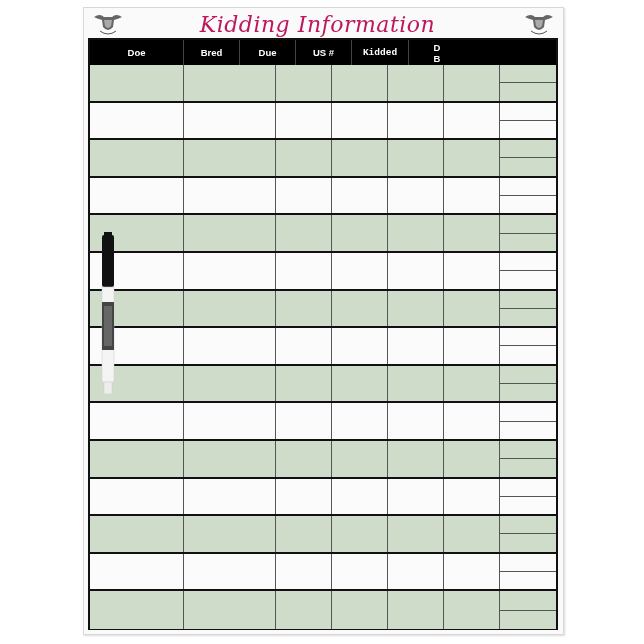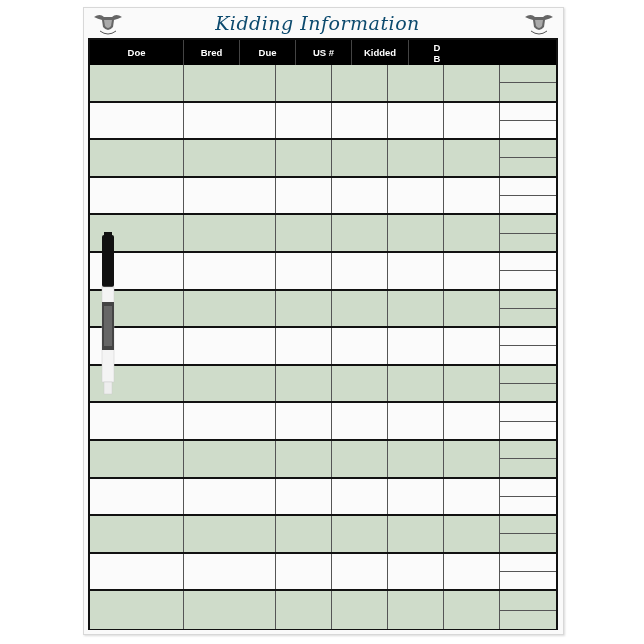--- a/index.html
+++ b/index.html
@@ -7,21 +7,21 @@
     width:644px; height:644px; background:#ffffff; position:relative; overflow:hidden;
     font-family:"Liberation Sans", sans-serif;
   }
   .board {
     position:absolute; left:83px; top:7px; width:479px; height:626px;
     background:#fafafa; border:1px solid #d8d8d8;
     box-shadow: 1px 1px 2px rgba(0,0,0,0.15);
   }
   .title {
     position:absolute; left:0; right:12px; top:4px; text-align:center;
-    font-family:"DejaVu Serif", serif; font-style:italic; font-size:19px; color:#0c4a6e;
+    font-family:"DejaVu Serif", serif; font-style:italic; font-size:22px; color:#be185d;
     letter-spacing:0.5px;
   }
   .logo { position:absolute; top:3px; width:32px; height:26px; }
   .logo.left { left:8px; }
   .logo.right { right:8px; }
   .table {
     position:absolute; left:4px; top:30px; width:470px; height:592px;
     border:2px solid #111; box-sizing:border-box;
   }
   .thead {
@@ -58,21 +58,21 @@
     <path d="M12 9 L20 9 L19 15 Q16 19 13 15Z" fill="#aaa"></path>
     <path d="M8 20 Q16 26 24 20" stroke="#555" stroke-width="1" fill="none"></path>
   </svg>
 
   <div class="table">
     <div class="thead" id="thead">
         <div class="th" style="width: 94px; white-space: pre;">Doe</div>
         <div class="th" style="width: 56px; white-space: pre;">Bred</div>
         <div class="th" style="width: 56px; white-space: pre;">Due</div>
         <div class="th" style="width: 56px; white-space: pre;">US #</div>
-        <div class="th" style="width: 57px; white-space: pre;">Kidded</div>
+        <div class="th" style="width: 57px; white-space: pre; font-family: Liberation Mono, monospace;">Kidded</div>
         <div class="th" style="width: 56px; white-space: pre;">D
 B</div>
       </div>
     <div class="tbody" id="tbody">
         <div class="row green">
           <div class="td" style="width: 94px;"></div>
           <div class="td" style="width: 93px;"></div>
           <div class="td" style="width: 56px;"></div>
           <div class="td" style="width: 56px;"></div>
           <div class="td" style="width: 56px;"></div>

